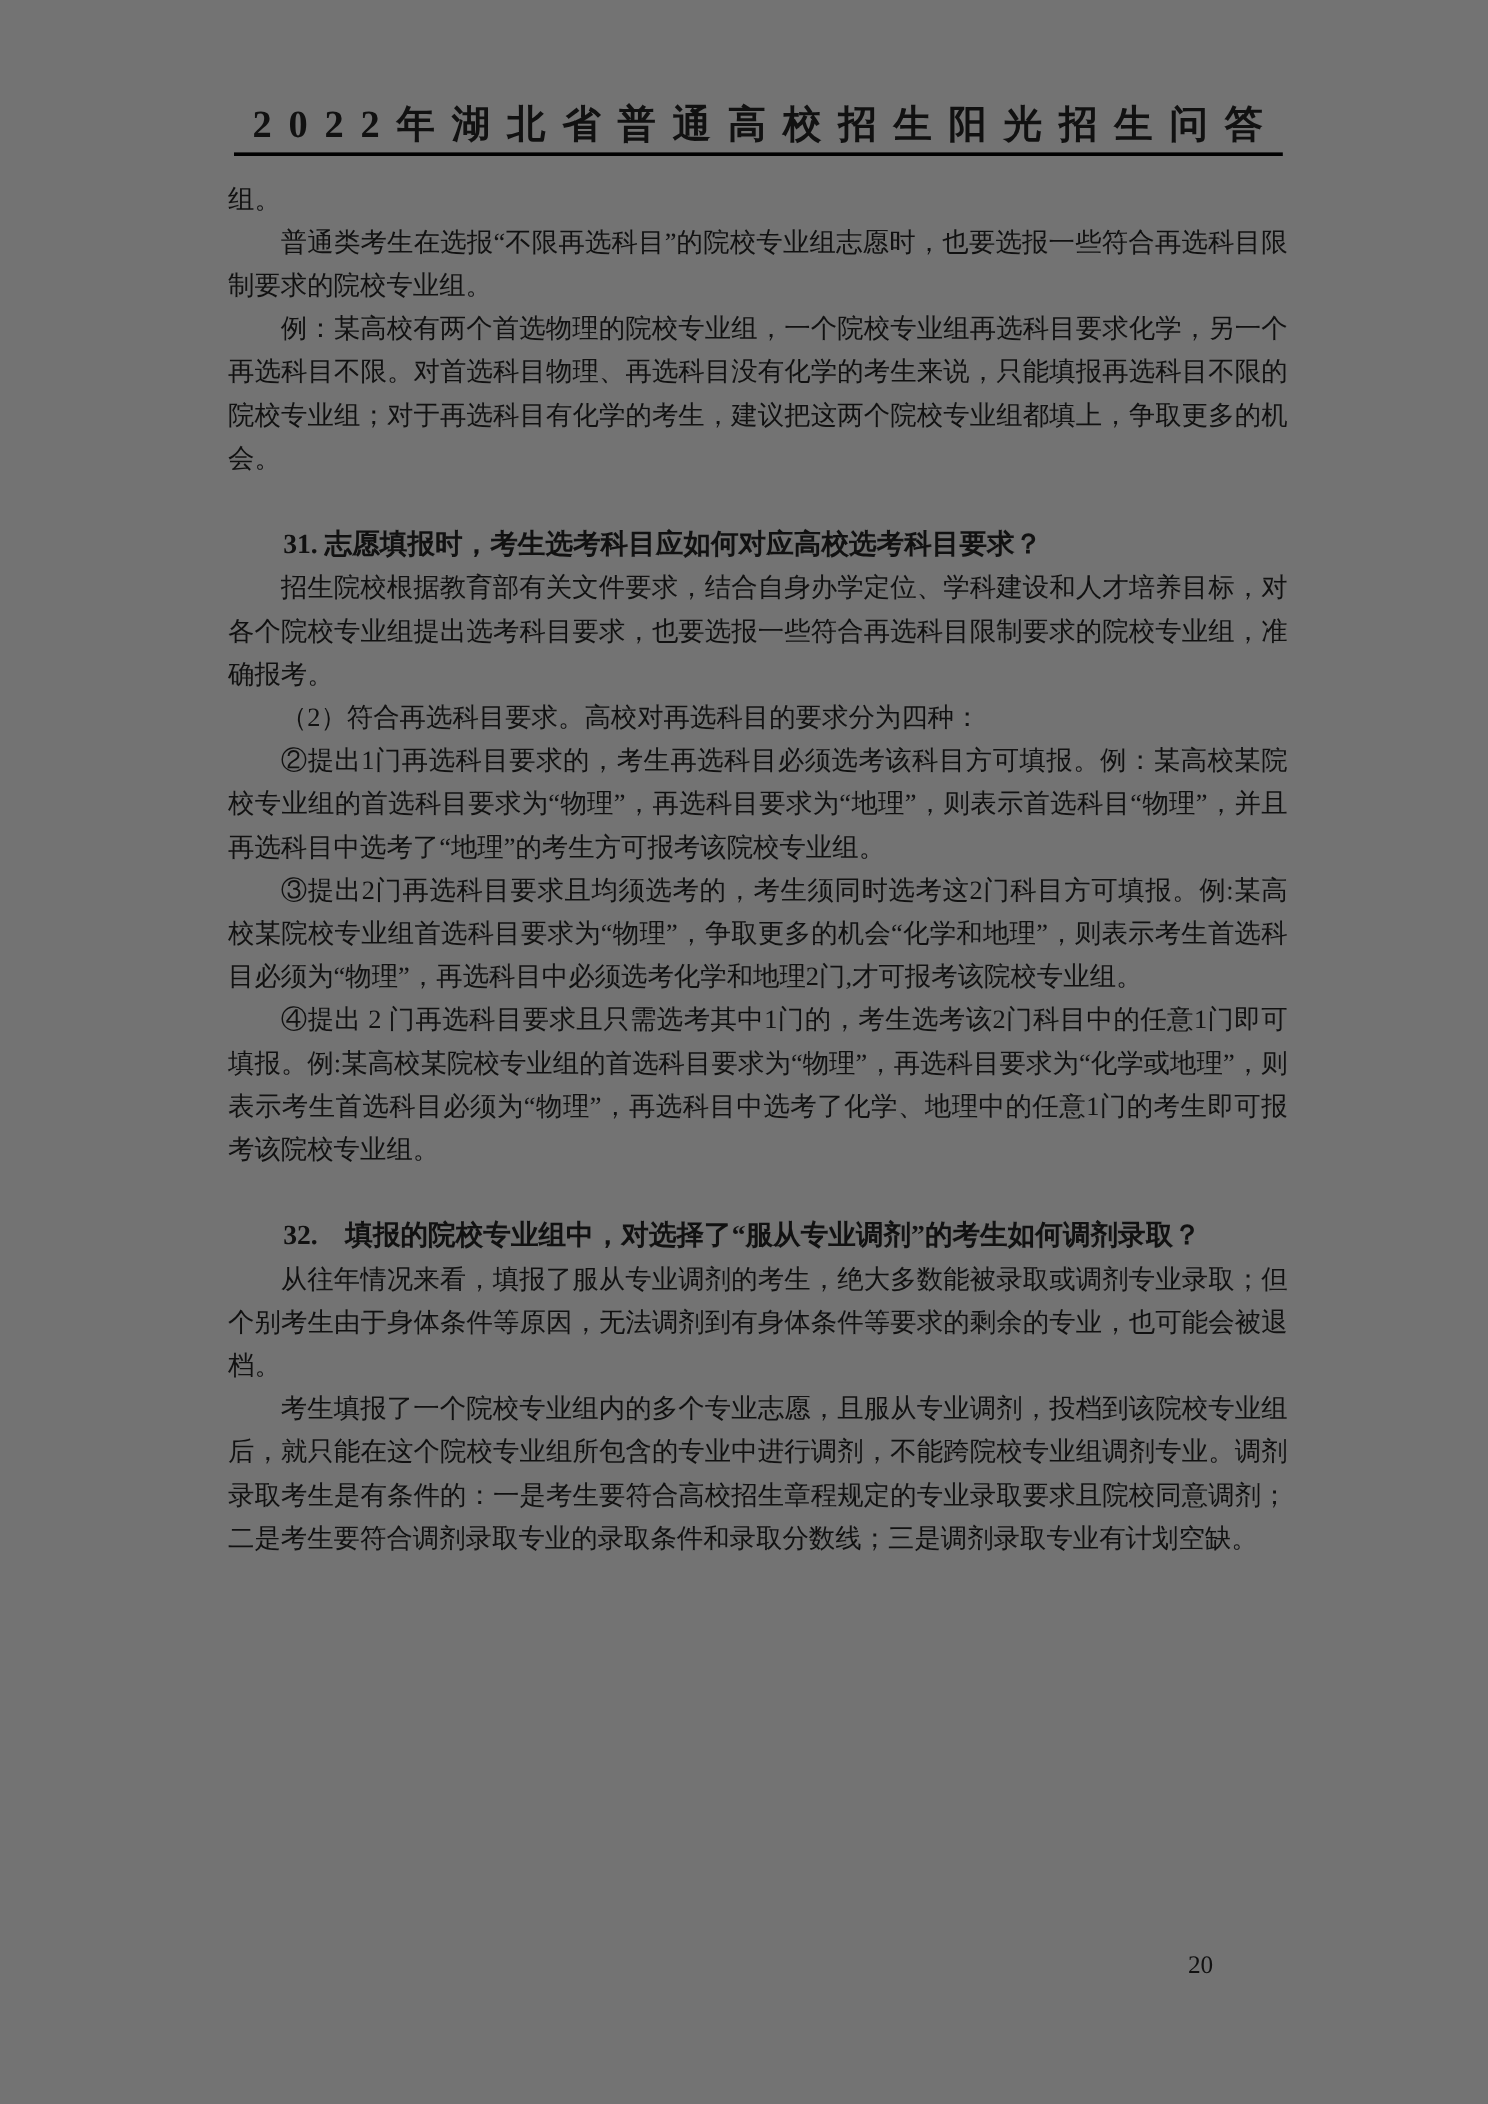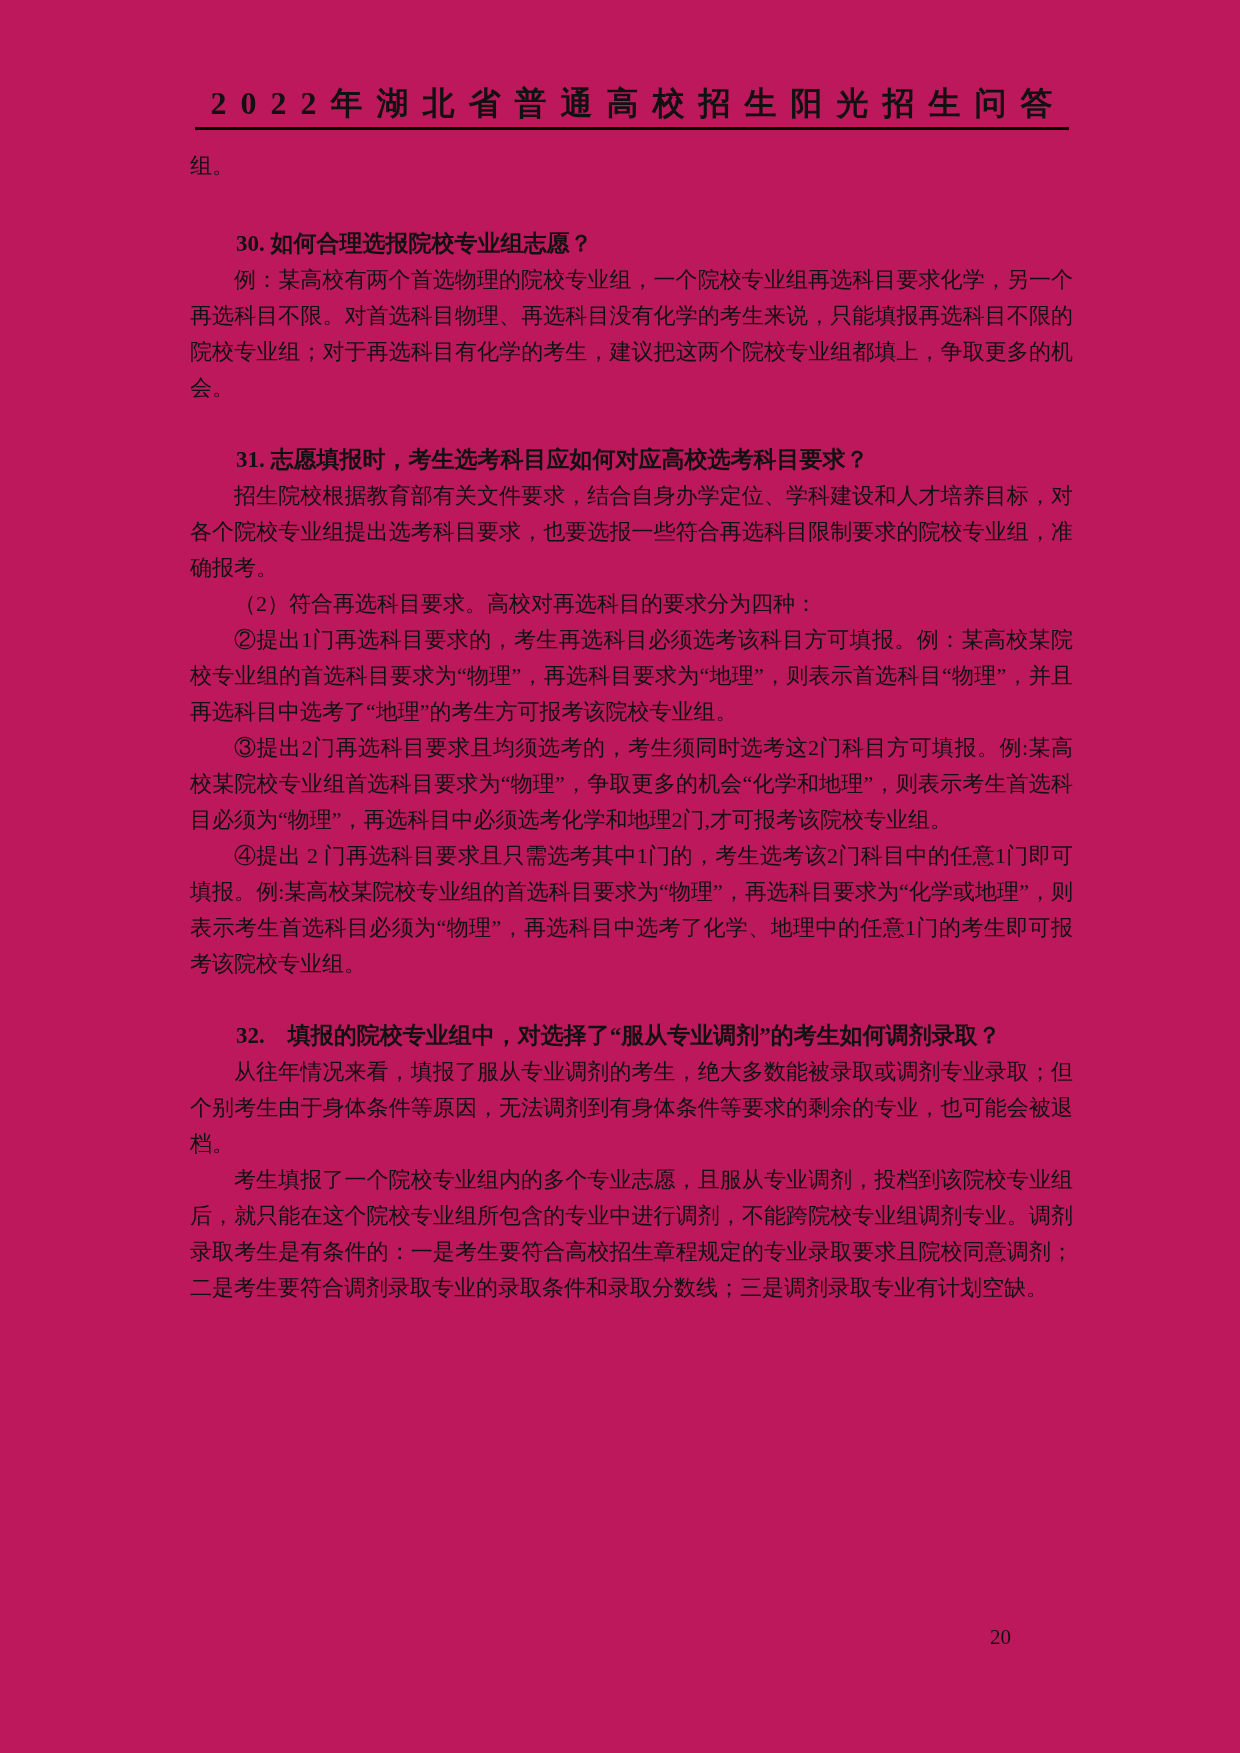--- a/index.html
+++ b/index.html
@@ -1,21 +1,21 @@
 <!DOCTYPE html>
 <html><head>
 <meta charset="utf-8">
 <style>
   html, body { margin: 0; padding: 0; background: #e8e8e8; }
   .page {
     position: relative;
     width: 1240px;
     height: 1753px;
     margin: 0 auto;
-    background: #be185d;
+    background: #737373;
     box-sizing: border-box;
     padding: 84px 167px 0 190px;
     font-family: "Liberation Serif", "DejaVu Serif", serif;
     color: #111111;
     overflow: hidden;
   }
   .title-wrap {
     text-align: center;
     margin: 0 0 18px 0;
   }
@@ -68,21 +68,21 @@
 <div class="page">
 
   <div class="title-wrap">
     <span class="doc-title">2022年湖北省普通高校招生阳光招生问答</span>
   </div>
 
   <div class="body-text">
     <p class="frag-par">组。</p>
 
     <div>
-        <h2 class="sec-heading first">30. 如何合理选报院校专业组志愿？</h2>
+        <p class="body-par">普通类考生在选报“不限再选科目”的院校专业组志愿时，也要选报一些符合再选科目限制要求的院校专业组。</p>
         <p class="body-par">例：某高校有两个首选物理的院校专业组，一个院校专业组再选科目要求化学，另一个再选科目不限。对首选科目物理、再选科目没有化学的考生来说，只能填报再选科目不限的院校专业组；对于再选科目有化学的考生，建议把这两个院校专业组都填上，争取更多的机会。</p>
         <h2 class="sec-heading">31. 志愿填报时，考生选考科目应如何对应高校选考科目要求？</h2>
         <p class="body-par">招生院校根据教育部有关文件要求，结合自身办学定位、学科建设和人才培养目标，对各个院校专业组提出选考科目要求，也要选报一些符合再选科目限制要求的院校专业组，准确报考。</p>
         <p class="body-par">（2）符合再选科目要求。高校对再选科目的要求分为四种：</p>
         <p class="body-par">②提出1门再选科目要求的，考生再选科目必须选考该科目方可填报。例：某高校某院校专业组的首选科目要求为“物理”，再选科目要求为“地理”，则表示首选科目“物理”，并且再选科目中选考了“地理”的考生方可报考该院校专业组。</p>
         <p class="body-par">③提出2门再选科目要求且均须选考的，考生须同时选考这2门科目方可填报。例:某高校某院校专业组首选科目要求为“物理”，争取更多的机会“化学和地理”，则表示考生首选科目必须为“物理”，再选科目中必须选考化学和地理2门,才可报考该院校专业组。</p>
         <p class="body-par">④提出 2 门再选科目要求且只需选考其中1门的，考生选考该2门科目中的任意1门即可填报。例:某高校某院校专业组的首选科目要求为“物理”，再选科目要求为“化学或地理”，则表示考生首选科目必须为“物理”，再选科目中选考了化学、地理中的任意1门的考生即可报考该院校专业组。</p>
         <h2 class="sec-heading">32.　填报的院校专业组中，对选择了“服从专业调剂”的考生如何调剂录取？</h2>
         <p class="body-par">从往年情况来看，填报了服从专业调剂的考生，绝大多数能被录取或调剂专业录取；但个别考生由于身体条件等原因，无法调剂到有身体条件等要求的剩余的专业，也可能会被退档。</p>
         <p class="body-par">考生填报了一个院校专业组内的多个专业志愿，且服从专业调剂，投档到该院校专业组后，就只能在这个院校专业组所包含的专业中进行调剂，不能跨院校专业组调剂专业。调剂录取考生是有条件的：一是考生要符合高校招生章程规定的专业录取要求且院校同意调剂；二是考生要符合调剂录取专业的录取条件和录取分数线；三是调剂录取专业有计划空缺。</p>

